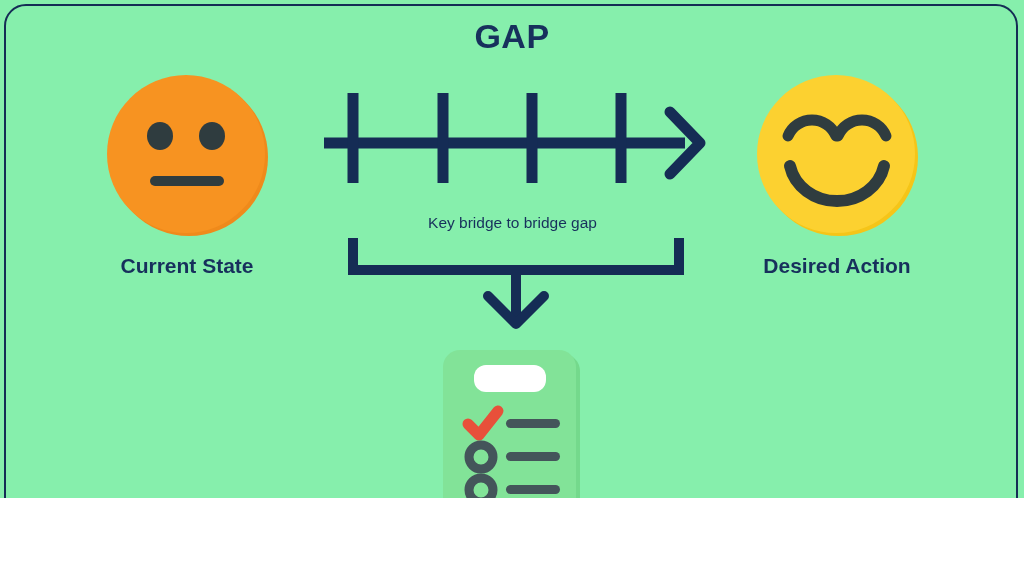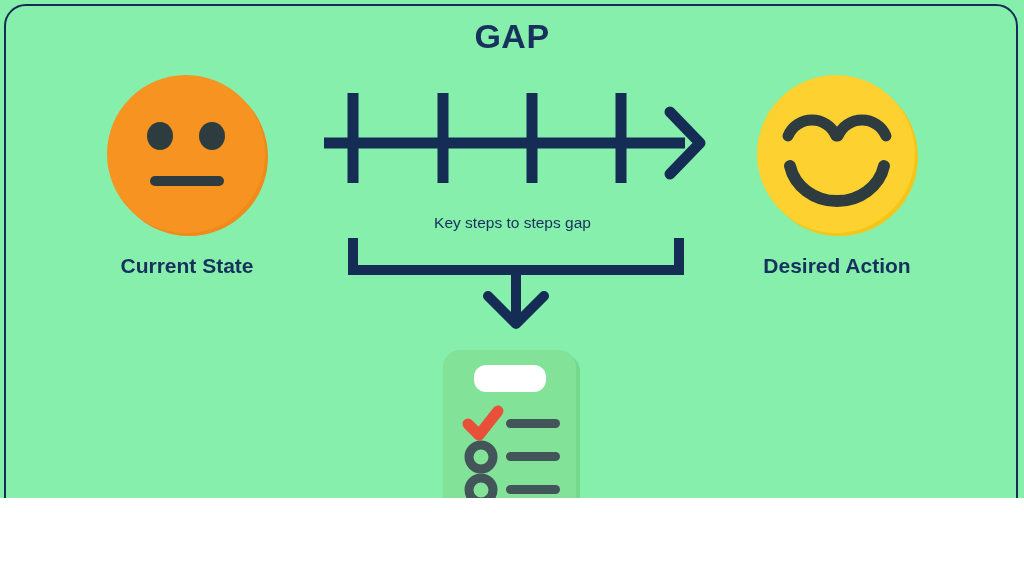--- a/index.html
+++ b/index.html
@@ -148,21 +148,21 @@
 
       <polyline points="350,30 380,61 350,92" fill="none" stroke="#152c55" stroke-width="11" stroke-linecap="round" stroke-linejoin="round"></polyline>
 
       <line x1="33" y1="11" x2="33" y2="101" stroke="#152c55" stroke-width="11"></line>
       <line x1="123" y1="11" x2="123" y2="101" stroke="#152c55" stroke-width="11"></line>
       <line x1="212" y1="11" x2="212" y2="101" stroke="#152c55" stroke-width="11"></line>
       <line x1="301" y1="11" x2="301" y2="101" stroke="#152c55" stroke-width="11"></line>
     </svg>
   </span>
 
-  <div id="steps-caption">Key steps to steps gap</div>
+  <div id="steps-caption">Key bridge to bridge gap</div>
 
   <span id="bracket-svg">
     <svg width="360" height="100" viewBox="0 0 360 100" aria-hidden="true">
 
       <polyline points="17,4 17,36 343,36 343,4" fill="none" stroke="#152c55" stroke-width="10" stroke-linejoin="miter"></polyline>
 
       <line x1="180" y1="33" x2="180" y2="84" stroke="#152c55" stroke-width="10"></line>
 
       <polyline points="152,62 180,90 208,62" fill="none" stroke="#152c55" stroke-width="10" stroke-linecap="round" stroke-linejoin="round"></polyline>
     </svg>

